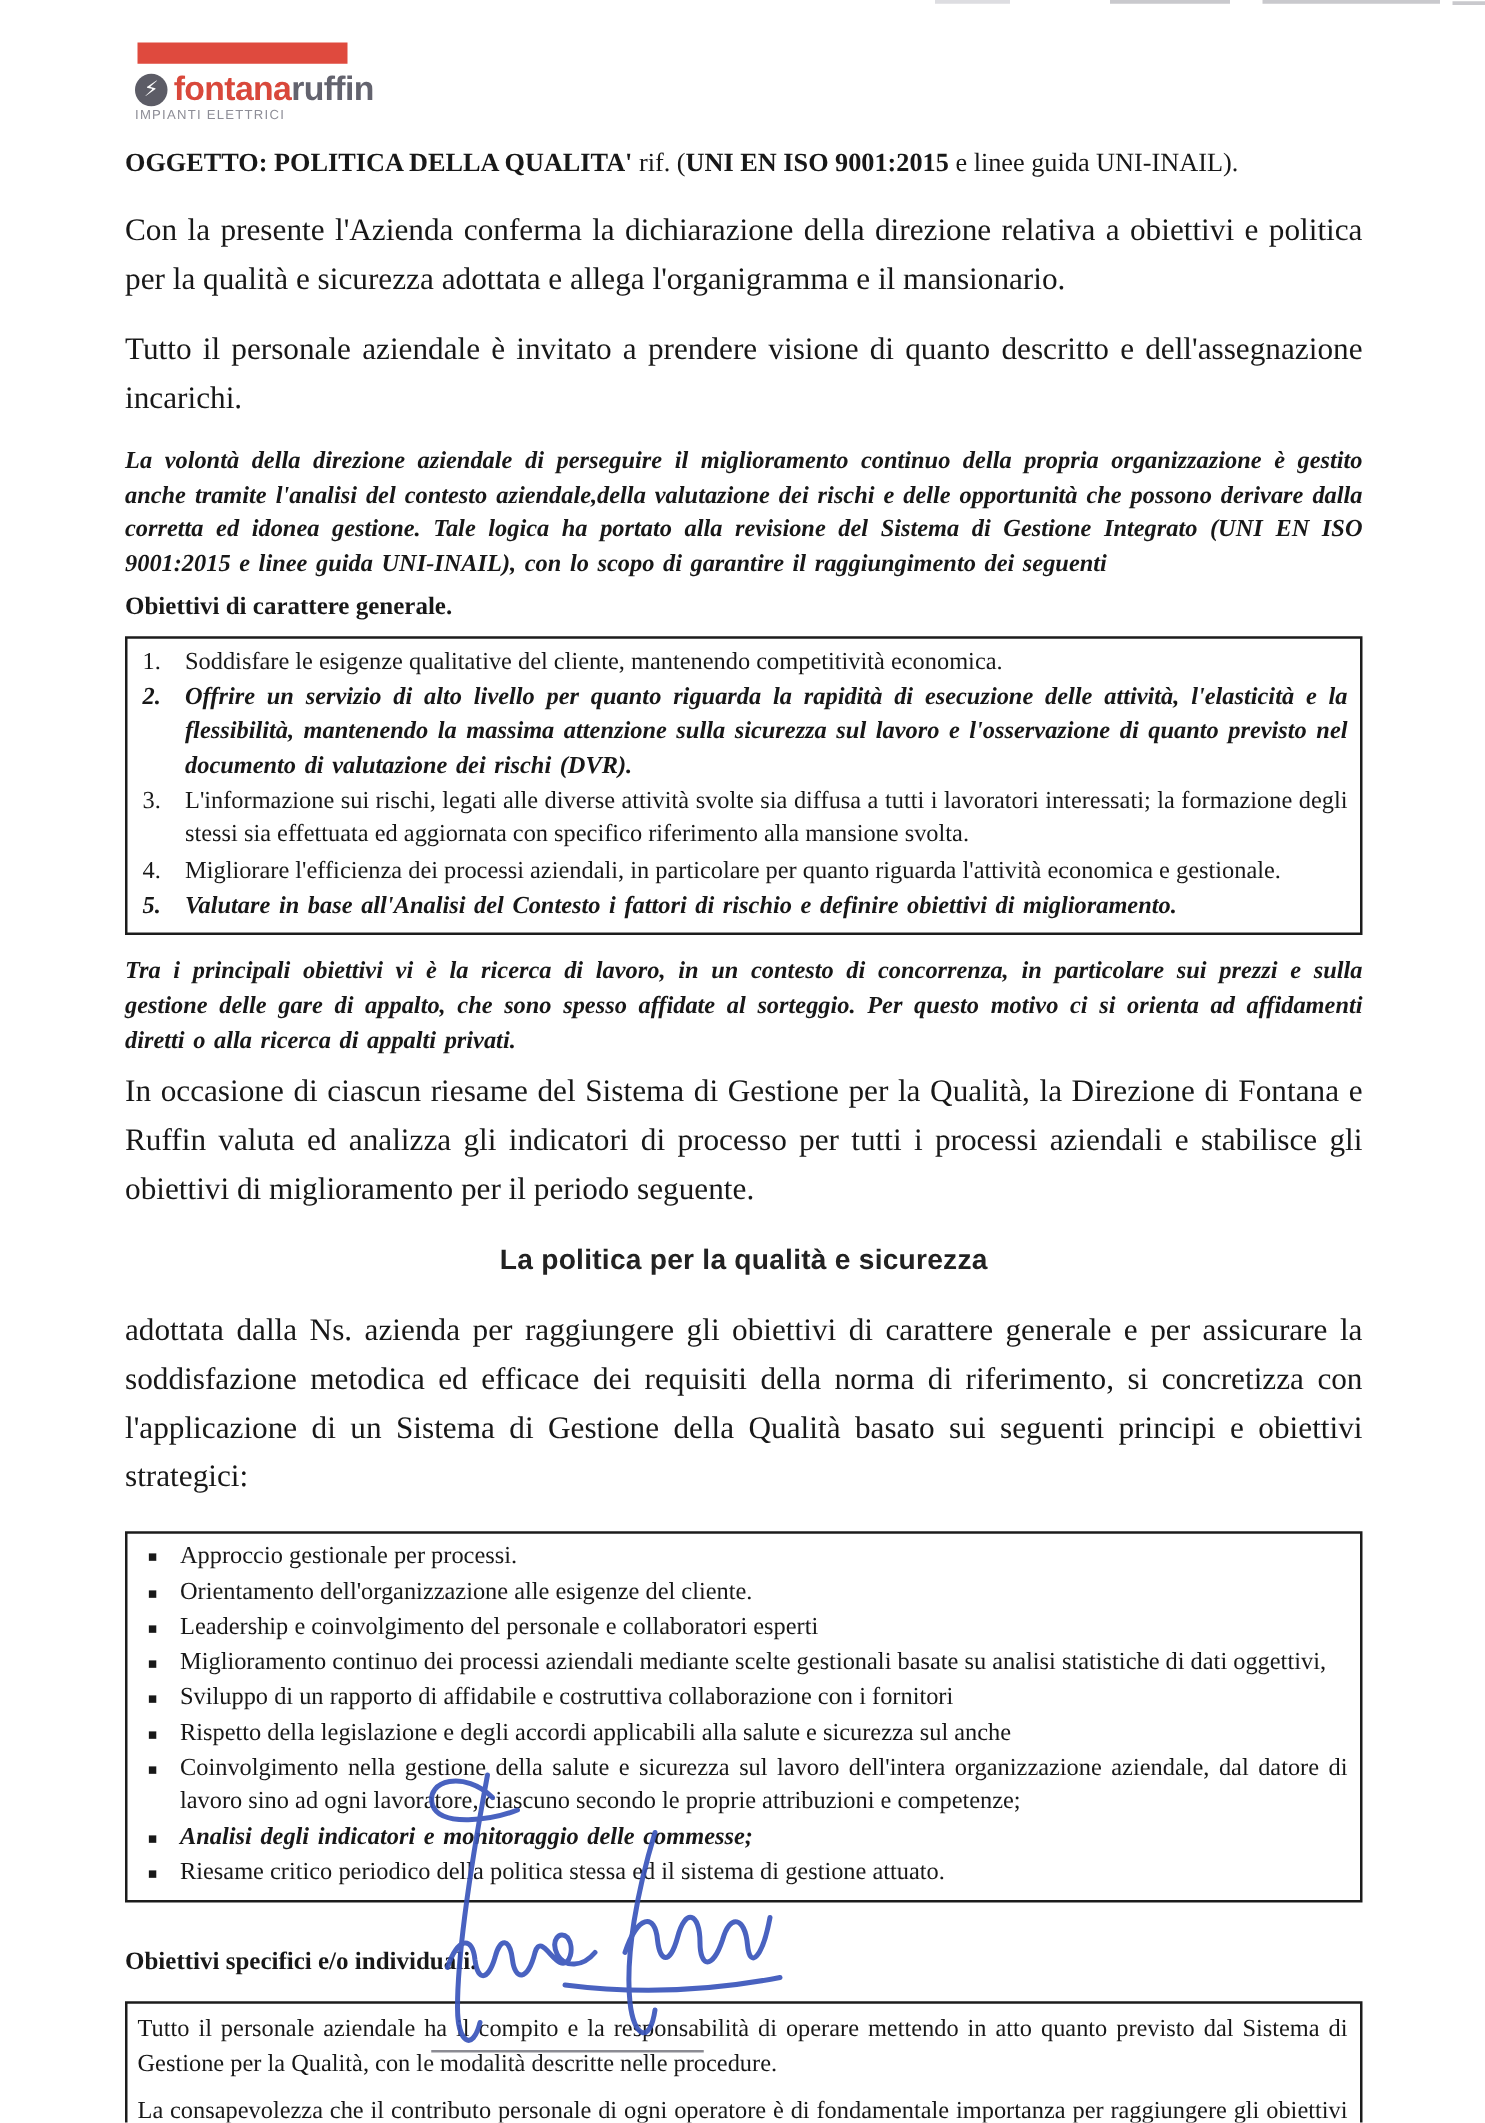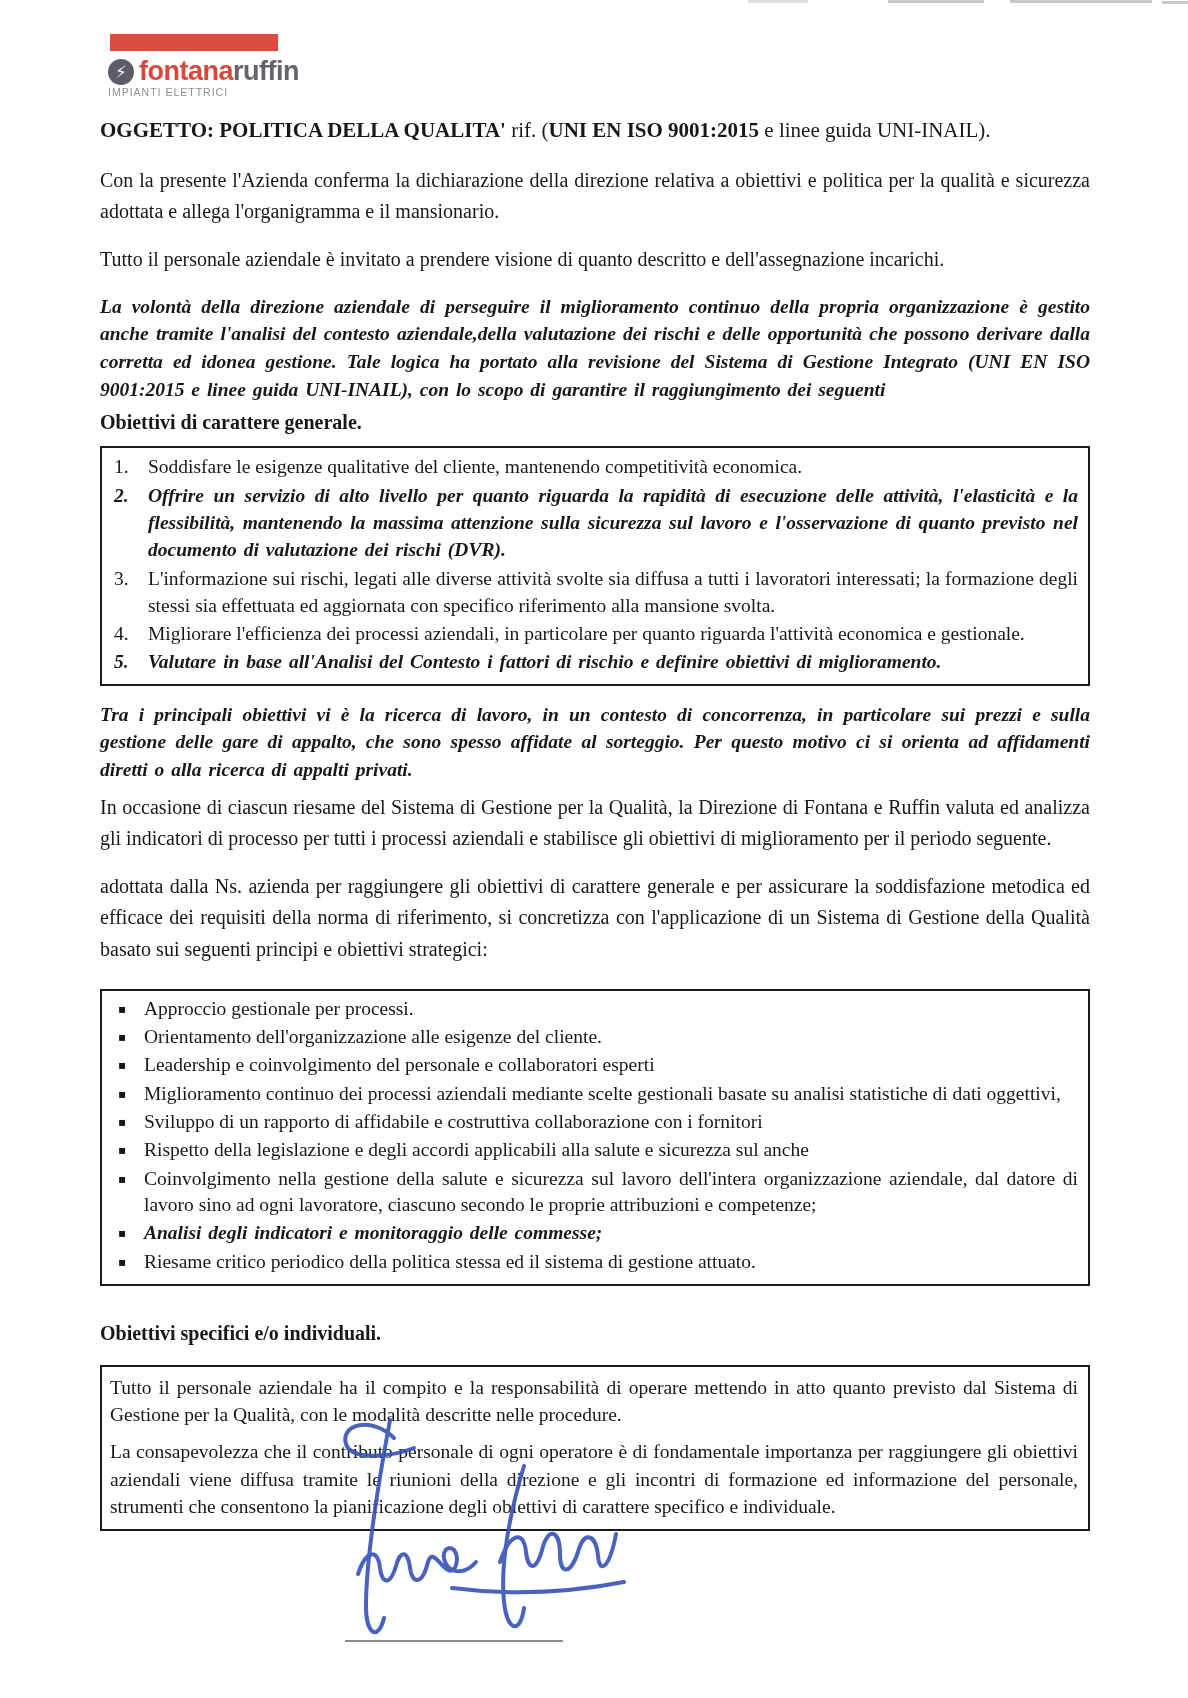--- a/index.html
+++ b/index.html
@@ -37,21 +37,21 @@
     font-family:"Liberation Sans",sans-serif;
     color:#8d8d96; font-size:10.5px; letter-spacing:1px;
     width:258px; margin-top:1px;
   }
 
   
   .subject { font-size:21px; margin-bottom:22px; }
   .subject b { font-weight:bold; }
   .subject .ref { font-weight:bold; }
 
-  p.body { font-size:20px; line-height:1.56; text-align:justify; margin-bottom:17px; }
+  p.body { font-size:25px; line-height:1.56; text-align:justify; margin-bottom:17px; }
   p.tight { margin-bottom:0; }
   p.em {
     font-weight:bold; font-style:italic;
     font-size:19.5px; line-height:1.42; text-align:justify;
     word-spacing:2px; margin-bottom:8px;
   }
   h2.serif-center { font-size:20px; font-weight:bold; margin:6px 0 12px 0; }
   h2.sans-center {
     font-family:"Liberation Sans",sans-serif;
     font-size:22.5px; text-align:center; font-weight:bold;
@@ -130,20 +130,21 @@
       <li class="em-item">
         <span class="num">5.</span>
         <span class="txt">Valutare in base all'Analisi del Contesto i fattori di rischio e definire obiettivi di miglioramento.</span>
       </li>
     </ol>
   </div>
 
   <p class="em tight">Tra i principali obiettivi vi è la ricerca di lavoro, in un contesto di concorrenza, in particolare sui prezzi e sulla gestione delle gare di appalto, che sono spesso affidate al sorteggio.  Per questo motivo ci si orienta ad affidamenti diretti o alla ricerca di appalti privati.</p>
   <p class="body">In occasione di ciascun riesame del Sistema di Gestione per la Qualità, la Direzione di  Fontana e Ruffin valuta ed analizza gli indicatori di processo per tutti i processi aziendali e stabilisce gli obiettivi di miglioramento per il periodo seguente.</p>
 
+  <h2 class="sans-center">La politica per la qualità e sicurezza</h2>
   <p class="body">adottata dalla Ns. azienda per raggiungere gli obiettivi di carattere generale e per assicurare la soddisfazione metodica ed efficace dei requisiti della norma di riferimento, si concretizza con l'applicazione di un Sistema di Gestione della Qualità basato sui seguenti principi e obiettivi strategici:</p>
 
   <div class="box" style="margin-top:24px;">
     <ul class="bullist">
       <li>
         <span class="blt">▪</span>
         <span class="txt">Approccio gestionale per processi.</span>
       </li>
       <li>
         <span class="blt">▪</span>

